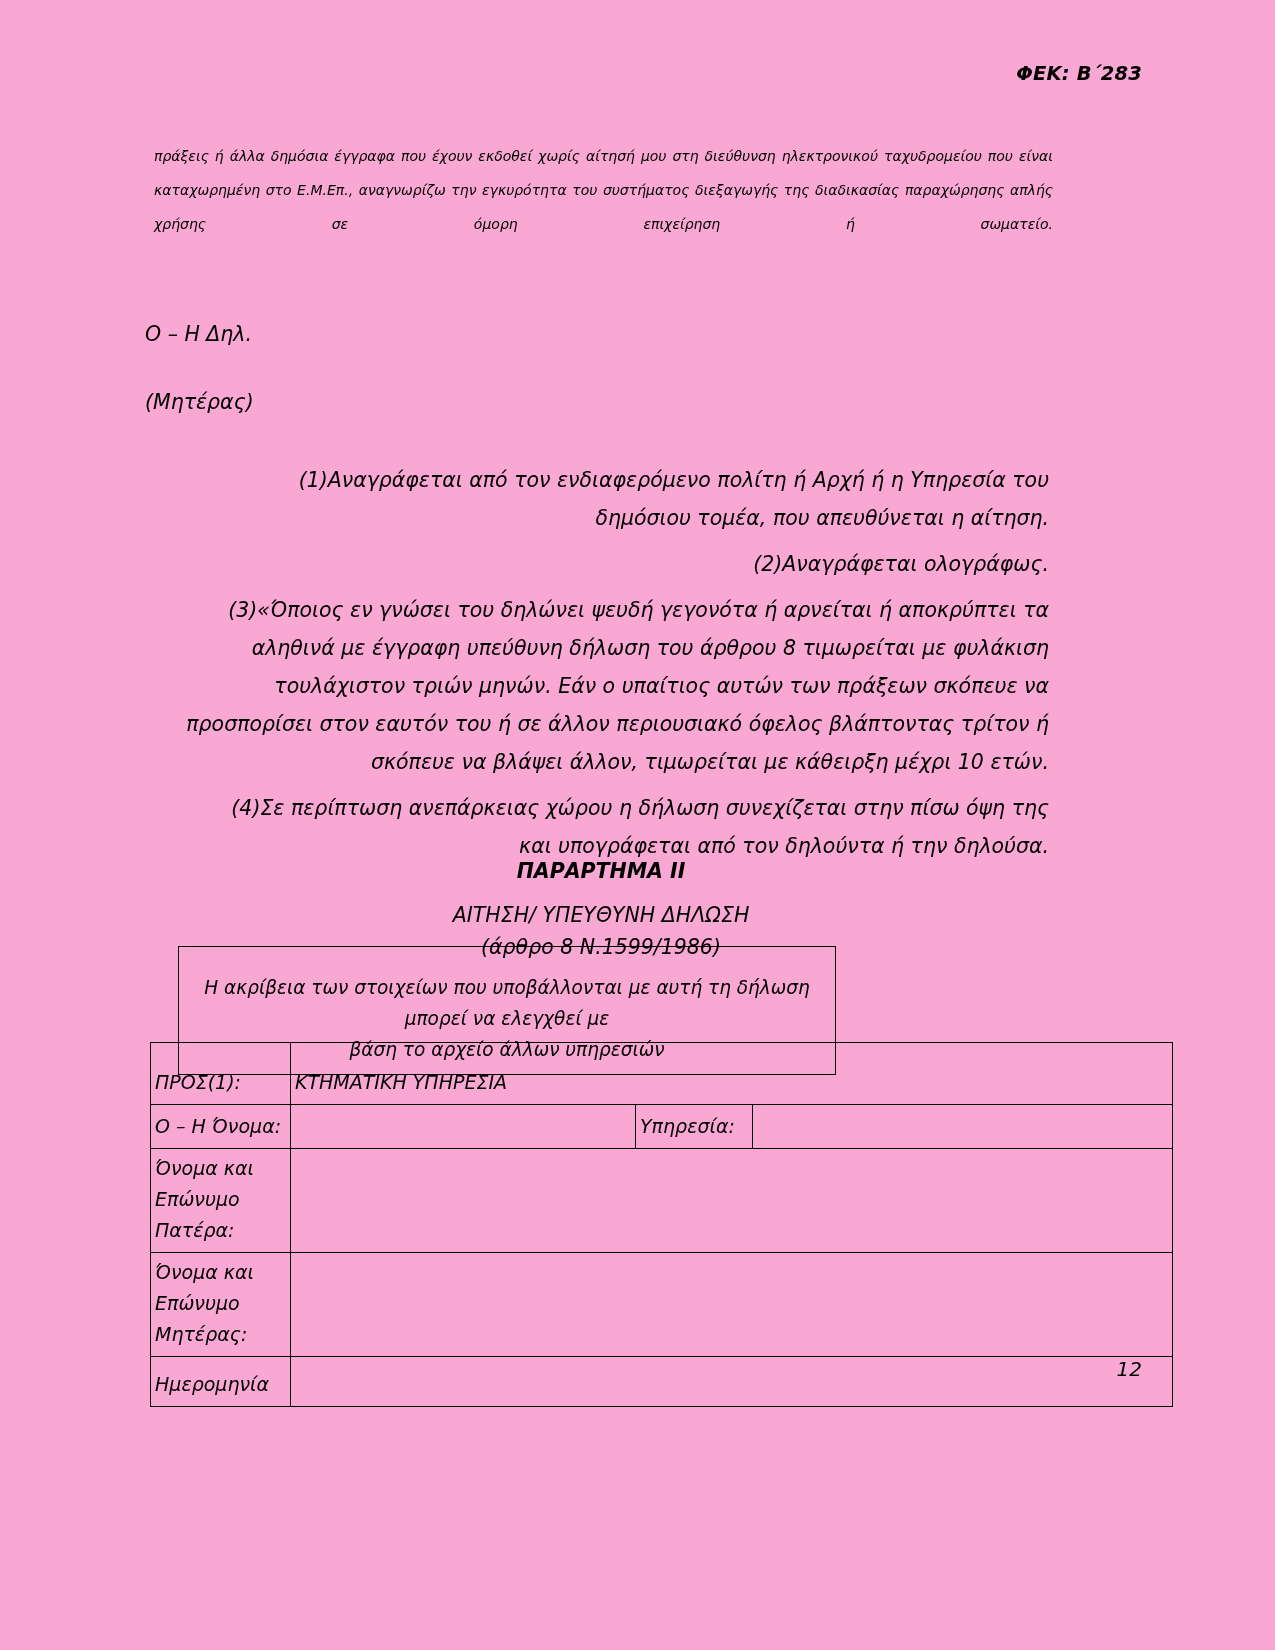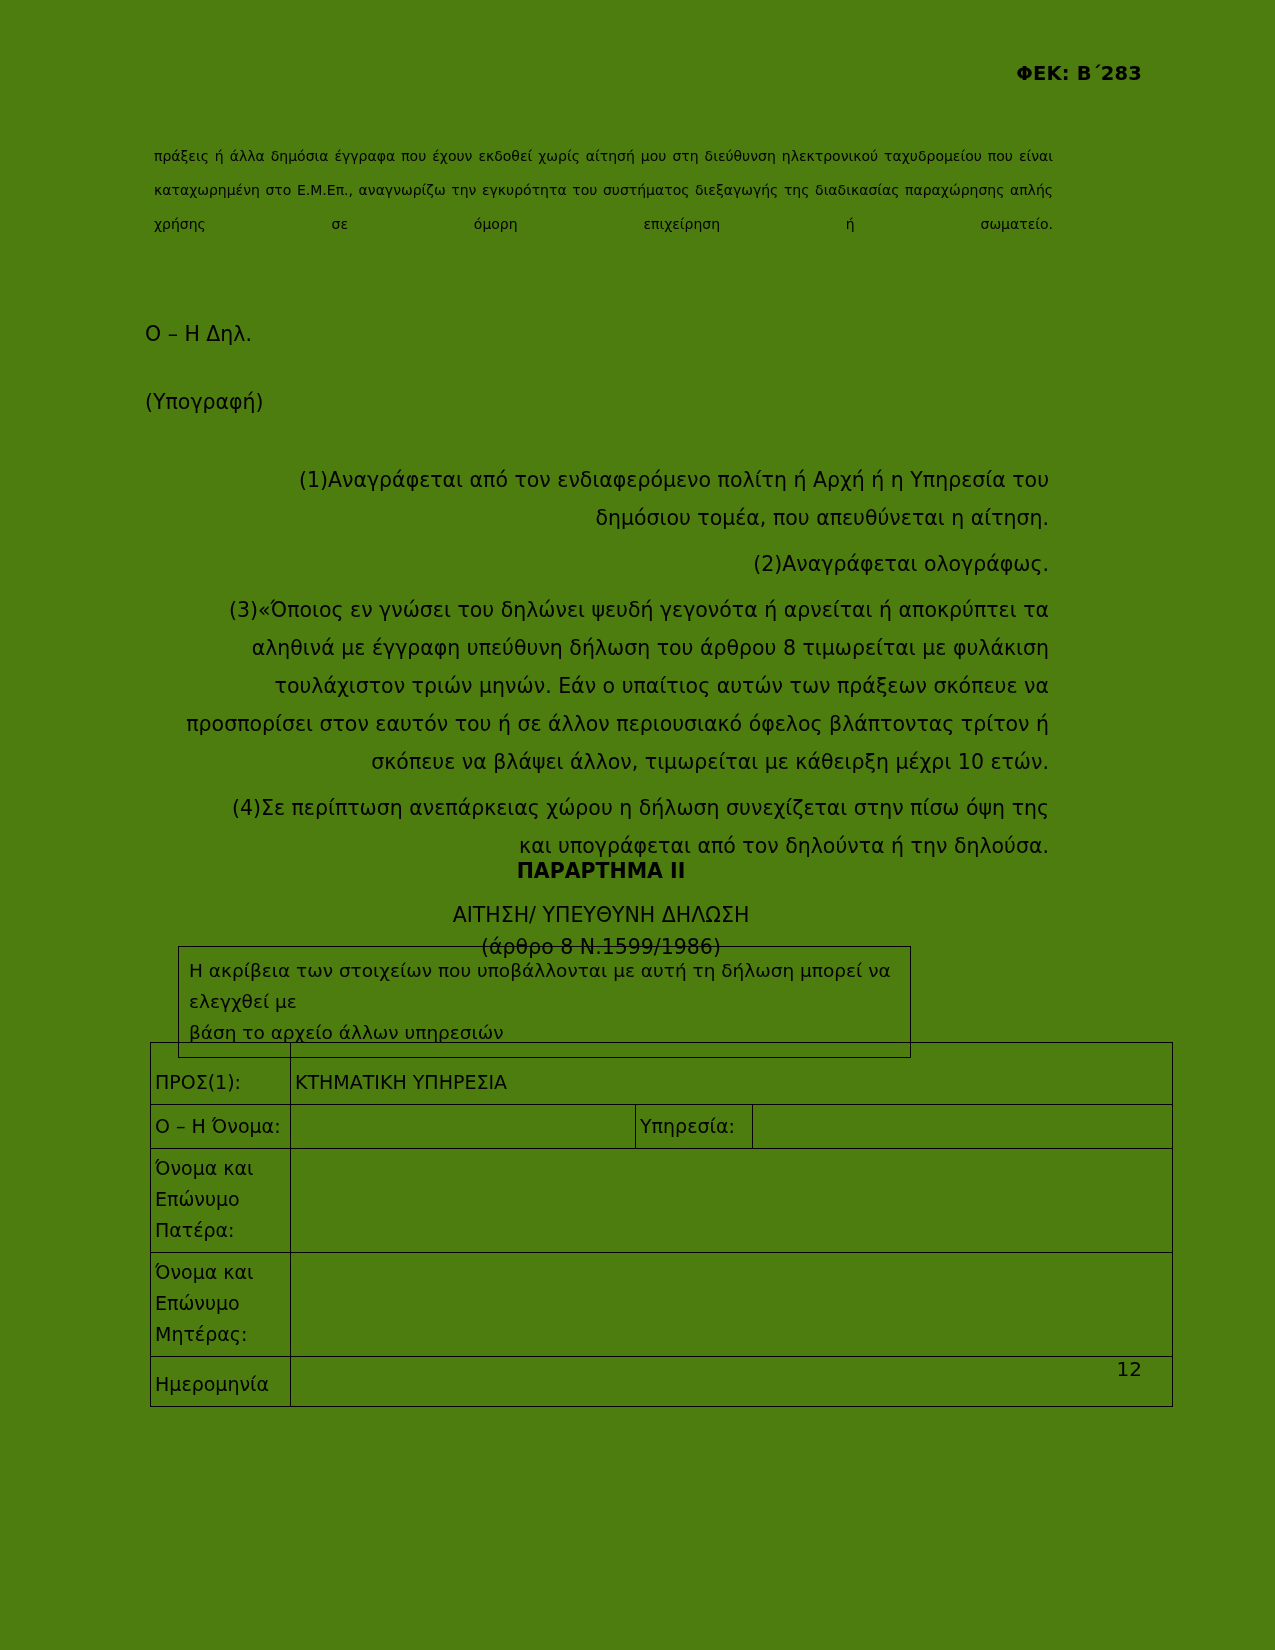--- a/index.html
+++ b/index.html
@@ -9,23 +9,24 @@
   }
   body {
     font-family: "DejaVu Sans", "Liberation Sans", sans-serif;
     color: #000000;
     -webkit-font-smoothing: antialiased;
   }
   .page {
     position: relative;
     width: 1275px;
     height: 1650px;
-    background: #4d7c0f;
+    background: #f9a8d4;
     box-sizing: border-box;
     overflow: hidden;
+    font-style: italic;
   }
 
   
   .header {
     position: absolute;
     top: 62px;
     right: 133px;
     font-size: 19.5px;
     font-weight: bold;
     letter-spacing: 0.2px;
@@ -99,24 +100,25 @@
     font-size: 20.5px;
     line-height: 32px;
     margin: 0;
   }
 
   
   .notice-box {
     position: absolute;
     left: 178px;
     top: 946px;
-    width: 733px;
+    width: 658px;
     border: 1.4px solid #000;
     box-sizing: border-box;
-    padding: 8px 10px 9px 10px;
+    padding: 25px 10px 9px 10px;
+    text-align: center;
   }
   .notice-line {
     font-size: 18.5px;
     line-height: 31px;
     margin: 0;
   }
 
   
   .form-table {
     position: absolute;
@@ -161,21 +163,21 @@
   <div class="content">
 
     <p class="para-justified">πράξεις ή άλλα δημόσια έγγραφα που έχουν εκδοθεί χωρίς αίτησή μου στη διεύθυνση ηλεκτρονικού ταχυδρομείου που είναι καταχωρημένη στο Ε.Μ.Επ., αναγνωρίζω την εγκυρότητα του συστήματος διεξαγωγής της διαδικασίας παραχώρησης απλής χρήσης σε όμορη επιχείρηση ή σωματείο.</p>
 
     <div class="spacer-lg"></div>
 
     <div class="plain-line">Ο – Η Δηλ.</div>
 
     <div class="spacer-md"></div>
 
-    <div class="plain-line">(Υπογραφή)</div>
+    <div class="plain-line">(Μητέρας)</div>
 
     <div class="spacer-md"></div>
 
     <div class="note-block">
       <span class="marker">(1)</span><span>Αναγράφεται από τον ενδιαφερόμενο πολίτη ή Αρχή ή η Υπηρεσία του δημόσιου τομέα, που απευθύνεται η αίτηση.</span>
     </div>
 
     <div class="note-block">
       <span class="marker">(2)</span><span>Αναγράφεται ολογράφως.</span>
     </div>

